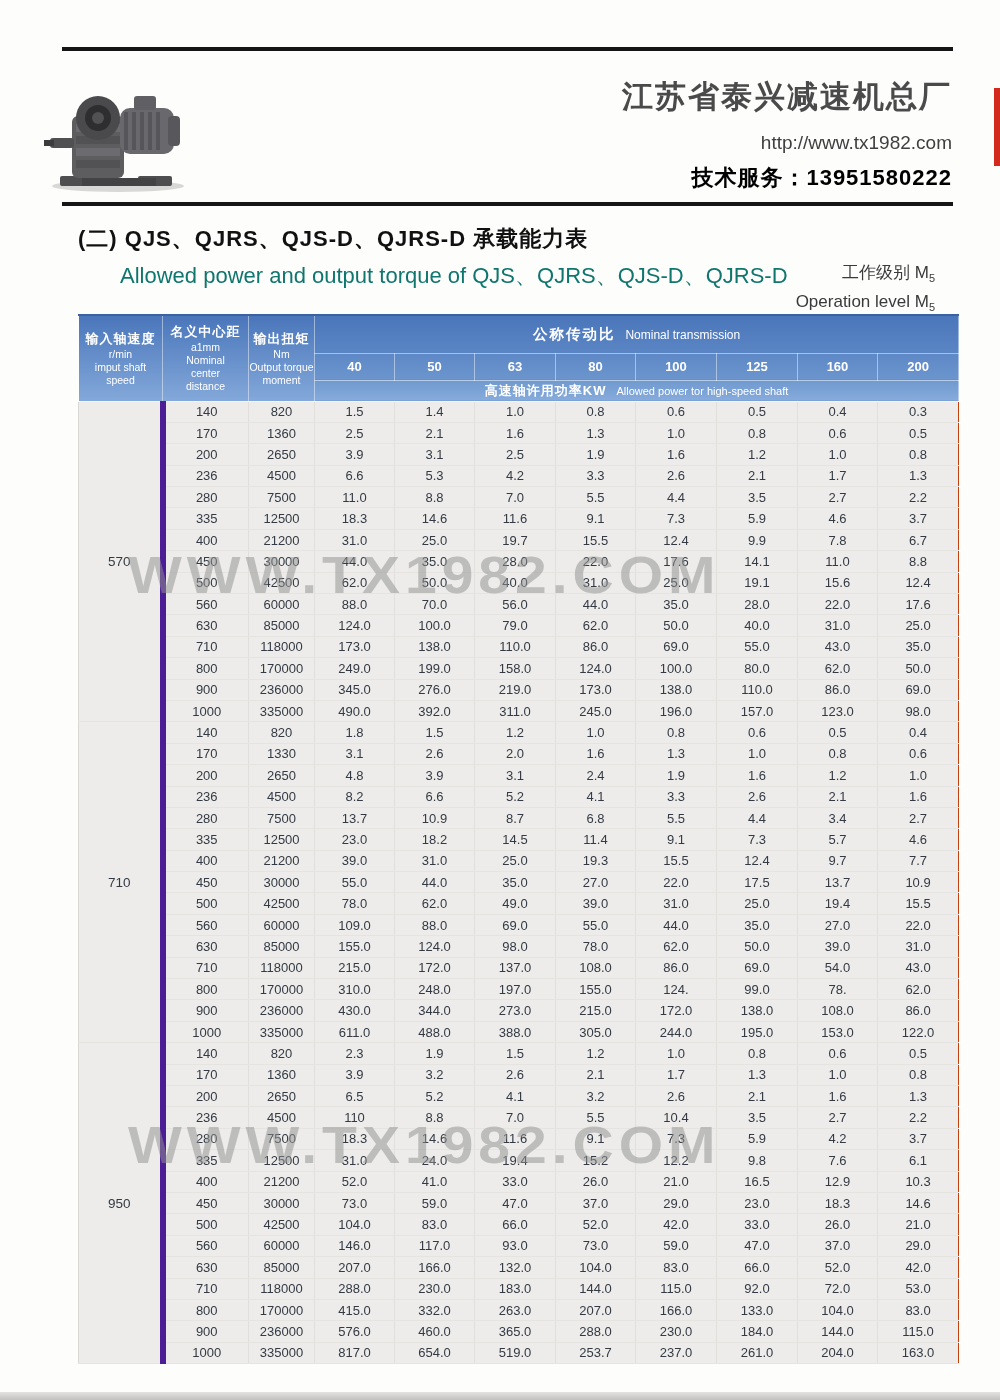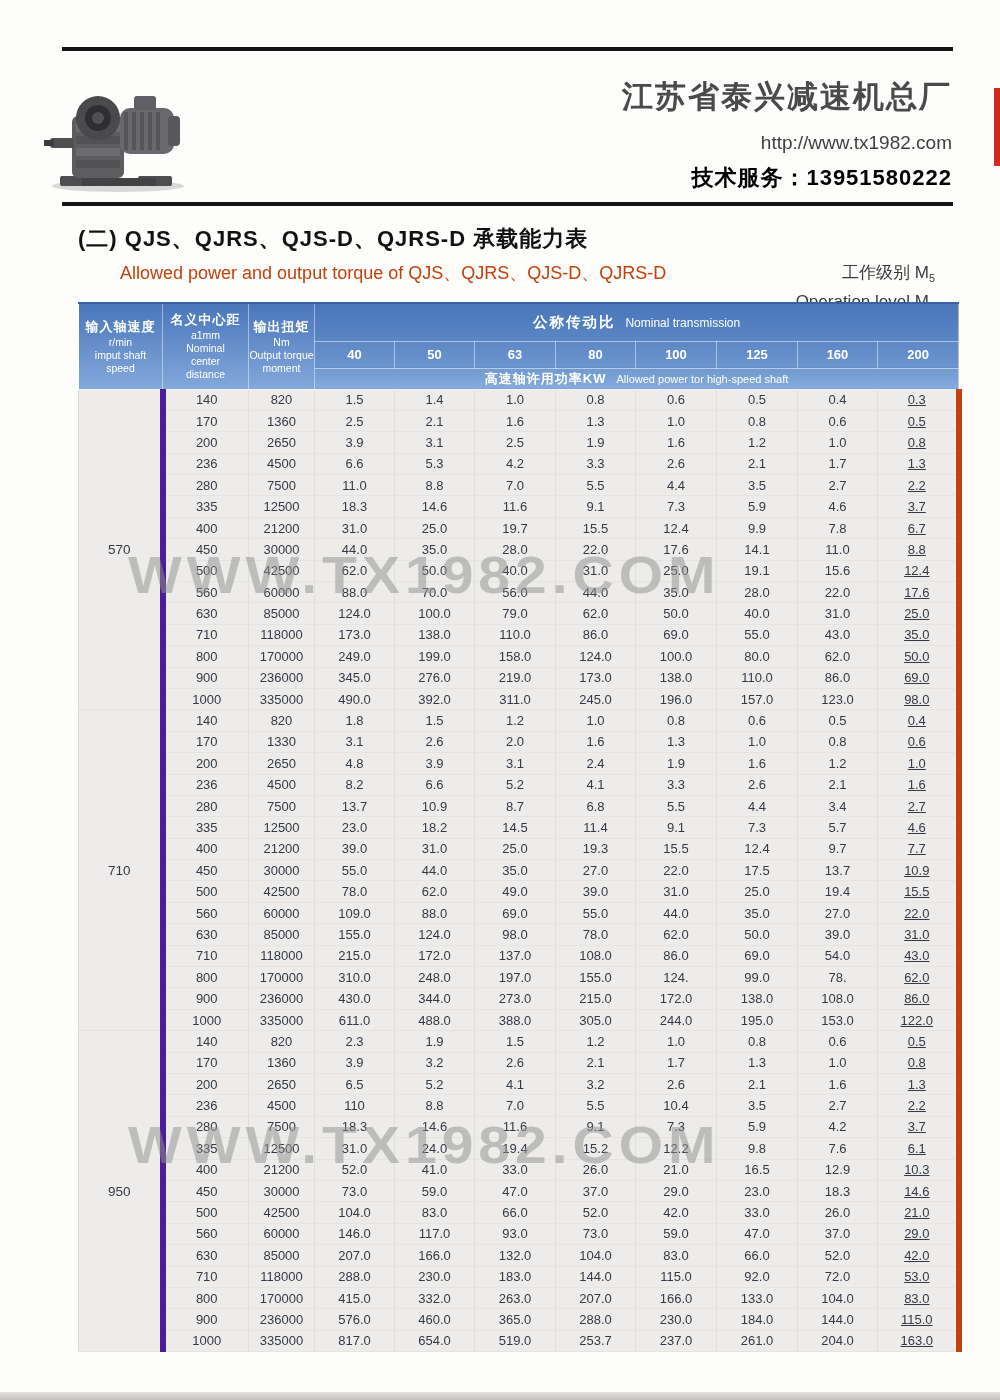--- a/index.html
+++ b/index.html
@@ -17,45 +17,45 @@
   .logo-wrap { position:absolute; left:42px; top:82px; width:152px; height:114px; }
   .company-block { position:absolute; right:48px; top:76px; width:560px; text-align:right; color:#4b4b4b; }
   .company-name { font-size:31px; font-weight:bold; letter-spacing:2px; color:#4a4a4a; }
   .company-web { margin-top:14px; font-size:19px; font-weight:400; color:#3f3f3f; }
   .company-phone { margin-top:9px; font-size:22px; font-weight:bold; letter-spacing:1px; color:#000000; }
   .red-strip { position:absolute; right:0; top:88px; width:6px; height:78px; background:#d4291d; }
 
   
   .doc-title { position:absolute; left:78px; top:224px; font-size:22px; font-weight:bold; color:#111; letter-spacing:1px; }
   .subtitle-row { position:absolute; left:120px; top:261px; width:815px; display:flex; justify-content:space-between; }
-  .subtitle-en { font-size:18px; color:#c2410c;text-align:center; }
+  .subtitle-en { font-size:22px; color:#0f766e;text-align:center; }
   .work-level { font-size:17px; color:#3a3a3a; }
   .op-level { position:absolute; right:65px; top:292px; font-size:17px; color:#3a3a3a; }
   sub { font-size:11px; }
 
   
-  .tbl-wrap { position:absolute; left:78px; top:302px; width:704px; }
+  .tbl-wrap { position:absolute; left:78px; top:314px; width:704px; }
   table { border-collapse:collapse; table-layout:fixed; width:880px; }
   thead th { color:#fff; font-weight:normal; vertical-align:middle; text-align:center;
              border:1px solid rgba(255,255,255,.45); }
   .hc { background:linear-gradient(180deg,#4a76ba 0%,#83a8da 100%); height:86px; }
   .hc .zh { display:block; font-size:13px; font-weight:bold; letter-spacing:1px; }
   .hc .sm { display:block; font-size:10.5px; line-height:1.25; }
   .hr1 { background:linear-gradient(180deg,#4a76ba 0%,#5b85c4 100%); height:38px; font-size:14px; }
   .hr1 .zh { font-weight:bold; letter-spacing:2px; font-size:14.5px; }
   .hr1 .en { font-size:12px; margin-left:10px; }
   .ratio-th { background:linear-gradient(180deg,#5e88c6 0%,#6c95cd 100%); height:27px; font-size:13px; font-weight:600; }
   .hr3 { background:linear-gradient(180deg,#7099cf 0%,#86abdb 100%); height:21px; font-size:12.5px; }
   .hr3 .zh { font-weight:bold; font-size:13px; letter-spacing:1px; }
   .hr3 .en { font-size:11px; margin-left:10px; }
   tbody td { height:21.4px; text-align:center; vertical-align:middle;
              font-size:13px; color:#333a44; background:#edecea;
              border-right:1px solid #e0dfdc; border-bottom:1px solid #e5e4e1; }
   tbody td.speed-cell { font-size:13.5px; border-right:6px solid #4c1d95; }
-  tbody tr td:last-child { border-right:6px solid #c2410c;text-decoration:underline; }
+  tbody tr td:last-child { border-right:1px solid #c2410c; }
   table { border-left:1px solid #d9d8d5; }
   thead tr:first-child th { border-top:2px solid #3a62a3; }
 
   .watermark { position:absolute; left:128px; width:740px; font-size:57px; font-weight:bold;
                letter-spacing:5px; color:rgba(145,145,145,.52); white-space:nowrap;
                pointer-events:none; z-index:5; transform:scaleY(.92); }
   .wm1 { top:542px; }
   .wm2 { top:1112px; }
 
   .bottom-edge { position:absolute; left:0; bottom:0; width:100%; height:8px;

